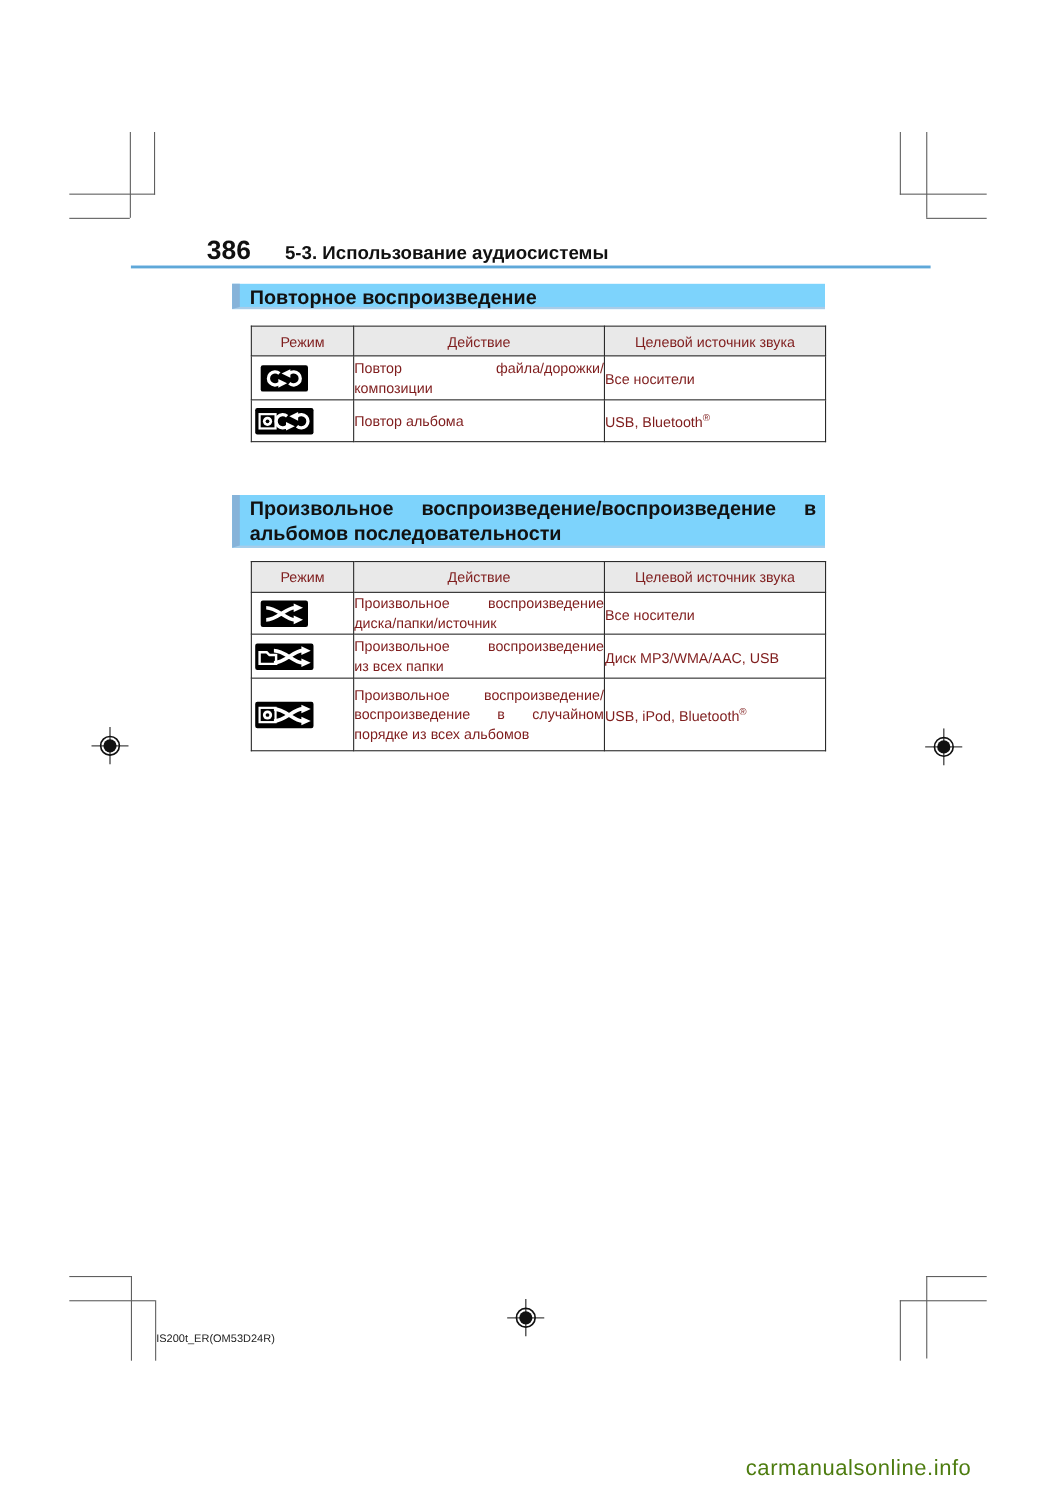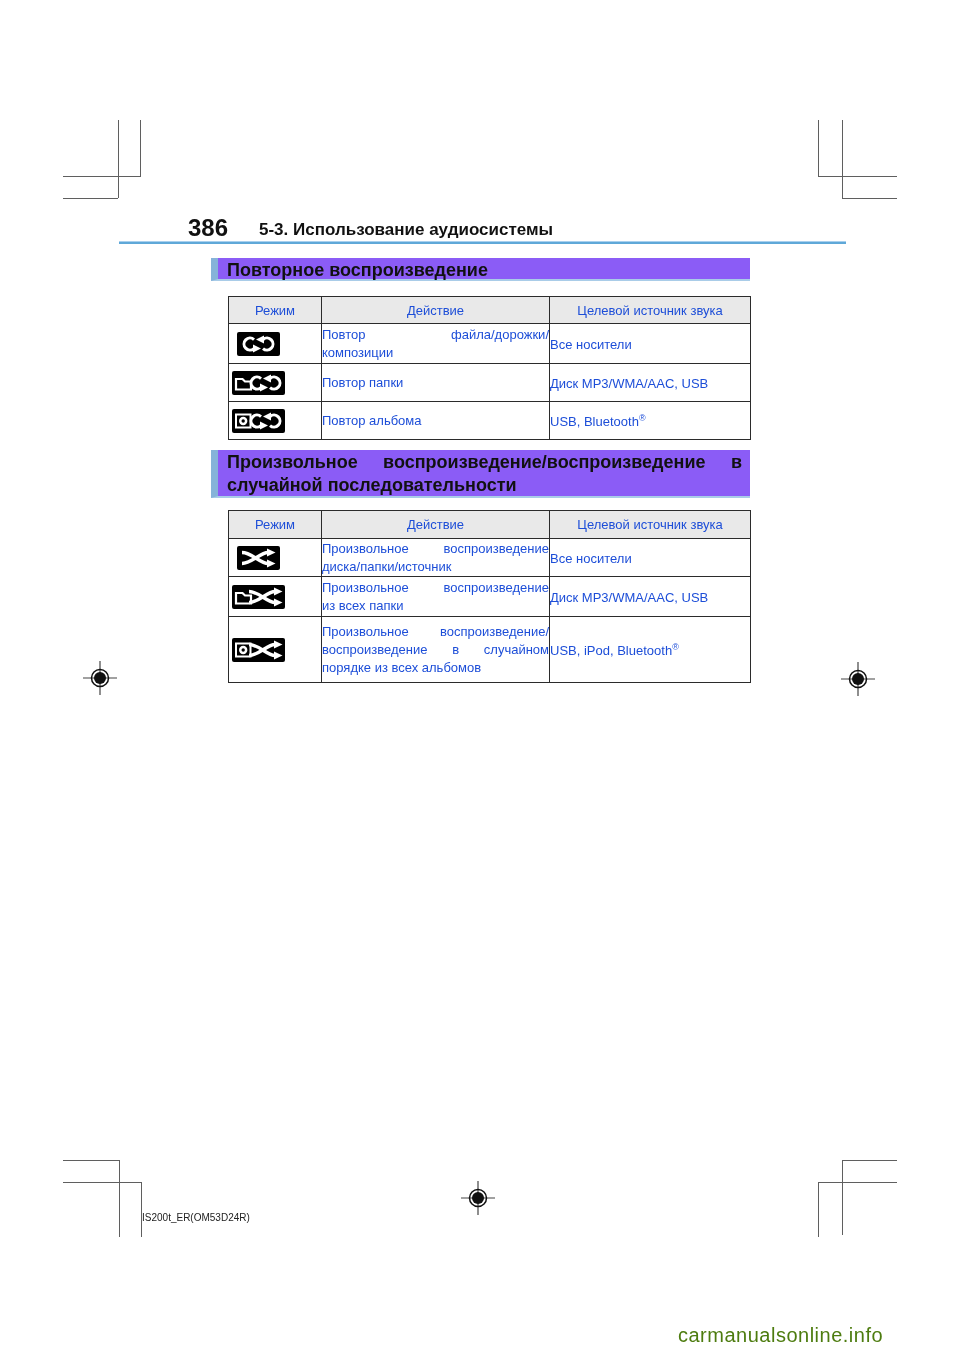--- a/index.html
+++ b/index.html
@@ -12,29 +12,29 @@
   
   .reg { position:absolute; width:34px; height:34px; }
   
   .pagenum { position:absolute; left:188px; top:214px; font-size:24px; font-weight:bold; color:#111; }
   .chapter { position:absolute; left:259px; top:220px; font-size:17px; font-weight:bold; color:#111; }
   .rule { position:absolute; left:119px; top:241px; width:727px; height:3px;
           background:linear-gradient(#a9d0ee 0 34%, #5fa8d8 34% 100%); }
   
   .sec {
     position:absolute; left:211px; width:539px; box-sizing:border-box;
-    background:#8b5cf6; border-left:7px solid #86b3d9; border-bottom:2px solid #a9cce8;
+    background:#7dd3fc; border-left:7px solid #86b3d9; border-bottom:2px solid #a9cce8;
     padding:1px 8px 2px 9px; font-size:18px; font-weight:bold; line-height:23px; color:#111;
   }
   .jlines .jline { text-align:justify; text-align-last:justify; }
   .jlines .jline:last-child { text-align-last:left; }
   
   table.mtable {
     position:absolute; left:228px; width:522px; border-collapse:collapse; table-layout:fixed;
-    font-size:13px; color:#1d4ed8;padding-left:22px;
+    font-size:13px; color:#7f1d1d;padding-left:22px;
   }
   table.mtable th, table.mtable td { border:1px solid #2b2b2b; padding:0; }
   table.mtable col.c1 { width:93px; } table.mtable col.c2 { width:228px; } table.mtable col.c3 { width:201px; }
   table.mtable th { background:#e9e9e9; font-weight:normal; text-align:center; font-size:13px; }
   td.c-mode { vertical-align:middle; }
   td.c-action { vertical-align:middle; padding:3px 8px; line-height:18px;margin-top:44px; }
   td.c-target { vertical-align:middle; padding:0 8px; line-height:17px;margin-left:35px; }
   td.c-target sup { font-size:9px; }
   .mode-icon { display:inline-block; background:#000; border-radius:2px; vertical-align:middle; }
   .mode-icon.simple { width:43px; height:24px; margin-left:8px; }
@@ -128,41 +128,20 @@
               <div class="jline">Повтор файла/дорожки/</div>
               <div class="jline">композиции</div>
             </div>
           </td>
         <td class="c-target"><span>Все носители</span><sup></sup></td>
       </tr>
       <tr style="height:38px">
         <td class="c-mode">
           <span class="mode-icon wide">
             <svg width="53" height="24" viewBox="0 0 53 24">
-              <path d="M4 18.5 V8 h6.5 l2.5 2.5 H19 v8 z" fill="none" stroke="#fff" stroke-width="2.2"></path>
-              <g transform="translate(12,0)">
-                <path d="M17 7.5 A6 6 0 1 0 17 16.5" fill="none" stroke="#fff" stroke-width="3"></path>
-                <polygon points="16,12.6 24,16.5 16,20.4" fill="#fff"></polygon>
-                <path d="M26 16.5 A6 6 0 1 0 26 7.5" fill="none" stroke="#fff" stroke-width="3"></path>
-                <polygon points="27,11.4 19,7.5 27,3.6" fill="#fff"></polygon>
-              </g>
-            </svg>
-          </span>
-        </td>
-        <td class="c-action">
-            <div class="jlines">
-              <div class="jline">Повтор папки</div>
-            </div>
-          </td>
-        <td class="c-target"><span>Диск MP3/WMA/AAC, USB</span><sup></sup></td>
-      </tr>
-      <tr style="height:38px">
-        <td class="c-mode">
-          <span class="mode-icon wide">
-            <svg width="53" height="24" viewBox="0 0 53 24">
               <rect x="4" y="5.5" width="14.5" height="13" fill="none" stroke="#fff" stroke-width="2"></rect>
               <circle cx="11.2" cy="12" r="4.2" fill="#fff"></circle>
               <circle cx="11.2" cy="12" r="1.7" fill="#000"></circle>
               <g transform="translate(12,0)">
                 <path d="M17 7.5 A6 6 0 1 0 17 16.5" fill="none" stroke="#fff" stroke-width="3"></path>
                 <polygon points="16,12.6 24,16.5 16,20.4" fill="#fff"></polygon>
                 <path d="M26 16.5 A6 6 0 1 0 26 7.5" fill="none" stroke="#fff" stroke-width="3"></path>
                 <polygon points="27,11.4 19,7.5 27,3.6" fill="#fff"></polygon>
               </g>
             </svg>
@@ -174,21 +153,21 @@
             </div>
           </td>
         <td class="c-target"><span>USB, Bluetooth</span><sup>®</sup></td>
       </tr>
     </tbody>
   </table>
 
   <div class="sec" style="top:450px;height:48px">
     <div class="jlines">
         <div class="jline">Произвольное воспроизведение/воспроизведение в</div>
-        <div class="jline">случайной последовательности</div>
+        <div class="jline">альбомов последовательности</div>
       </div>
   </div>
 
   <table class="mtable" style="top:510px">
     <colgroup>
         <col class="c1">
         <col class="c2">
         <col class="c3">
       </colgroup>
     <thead>

